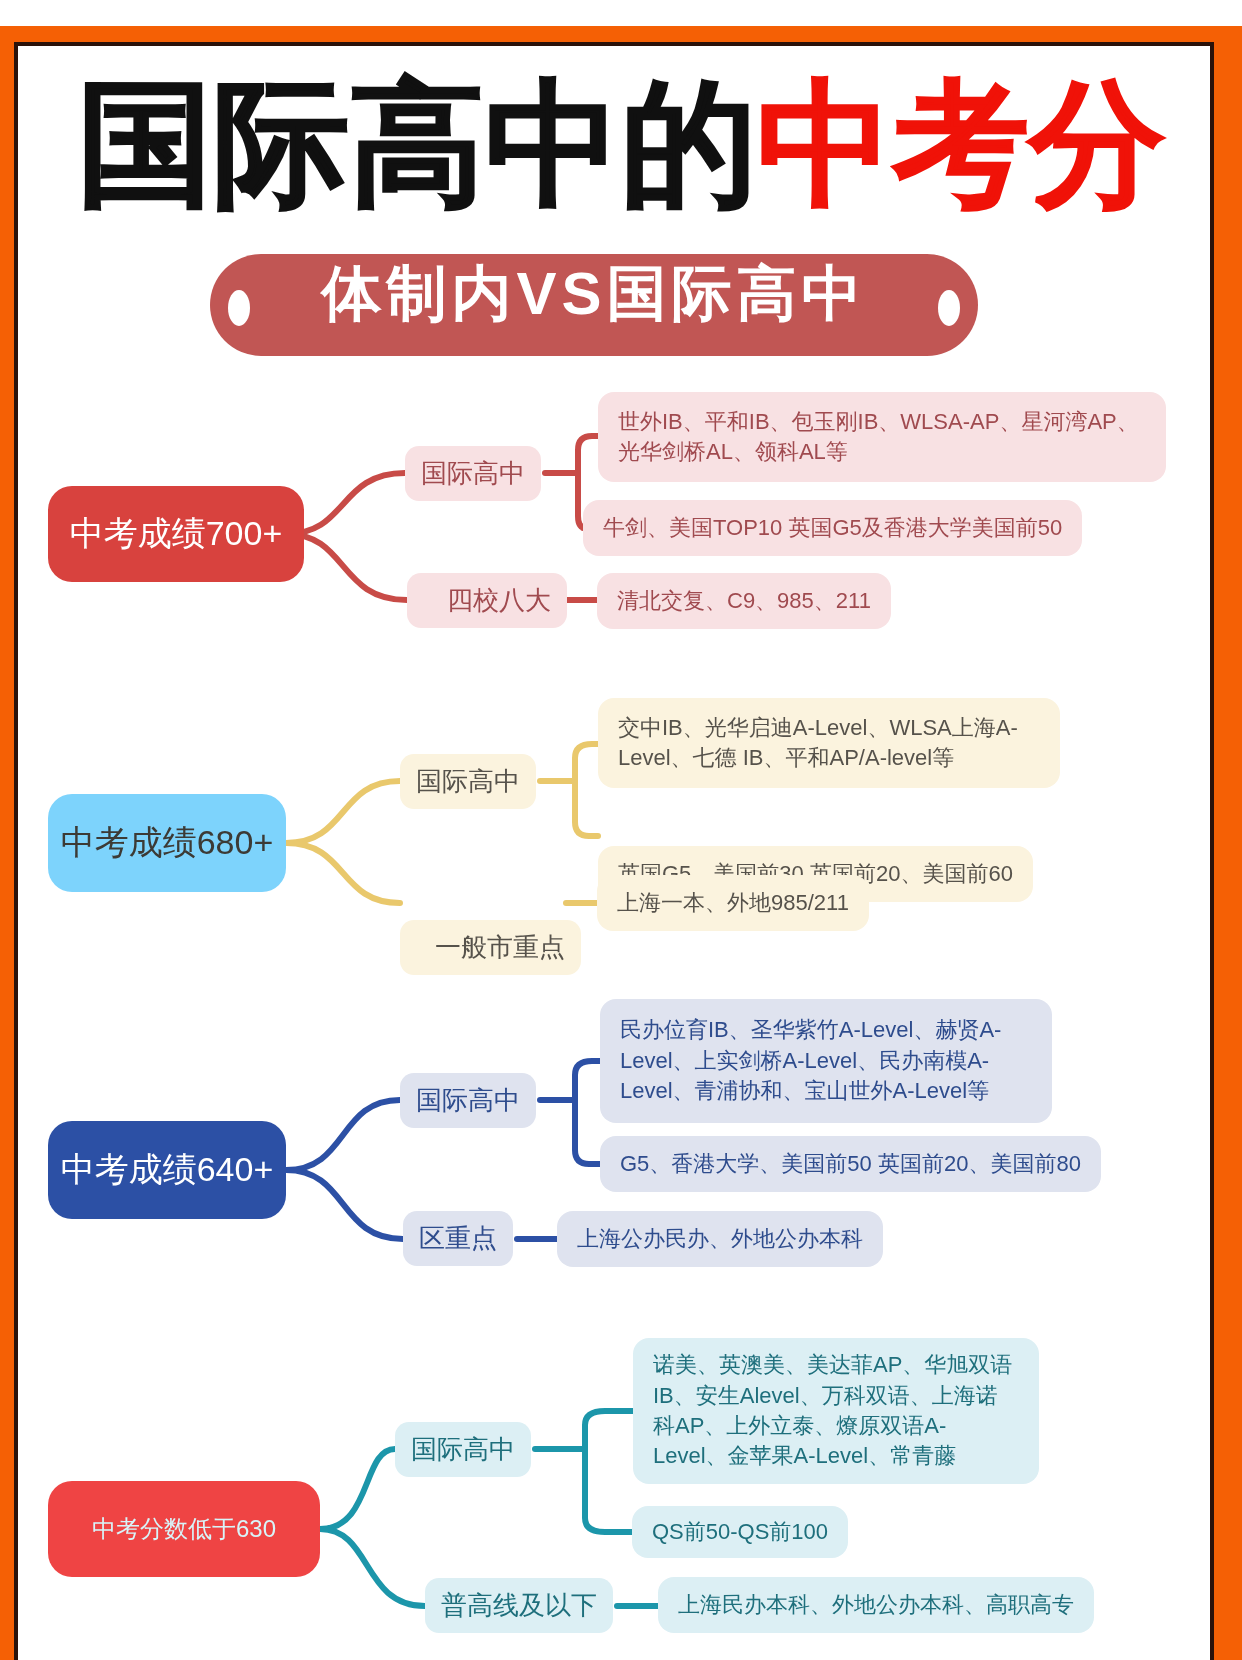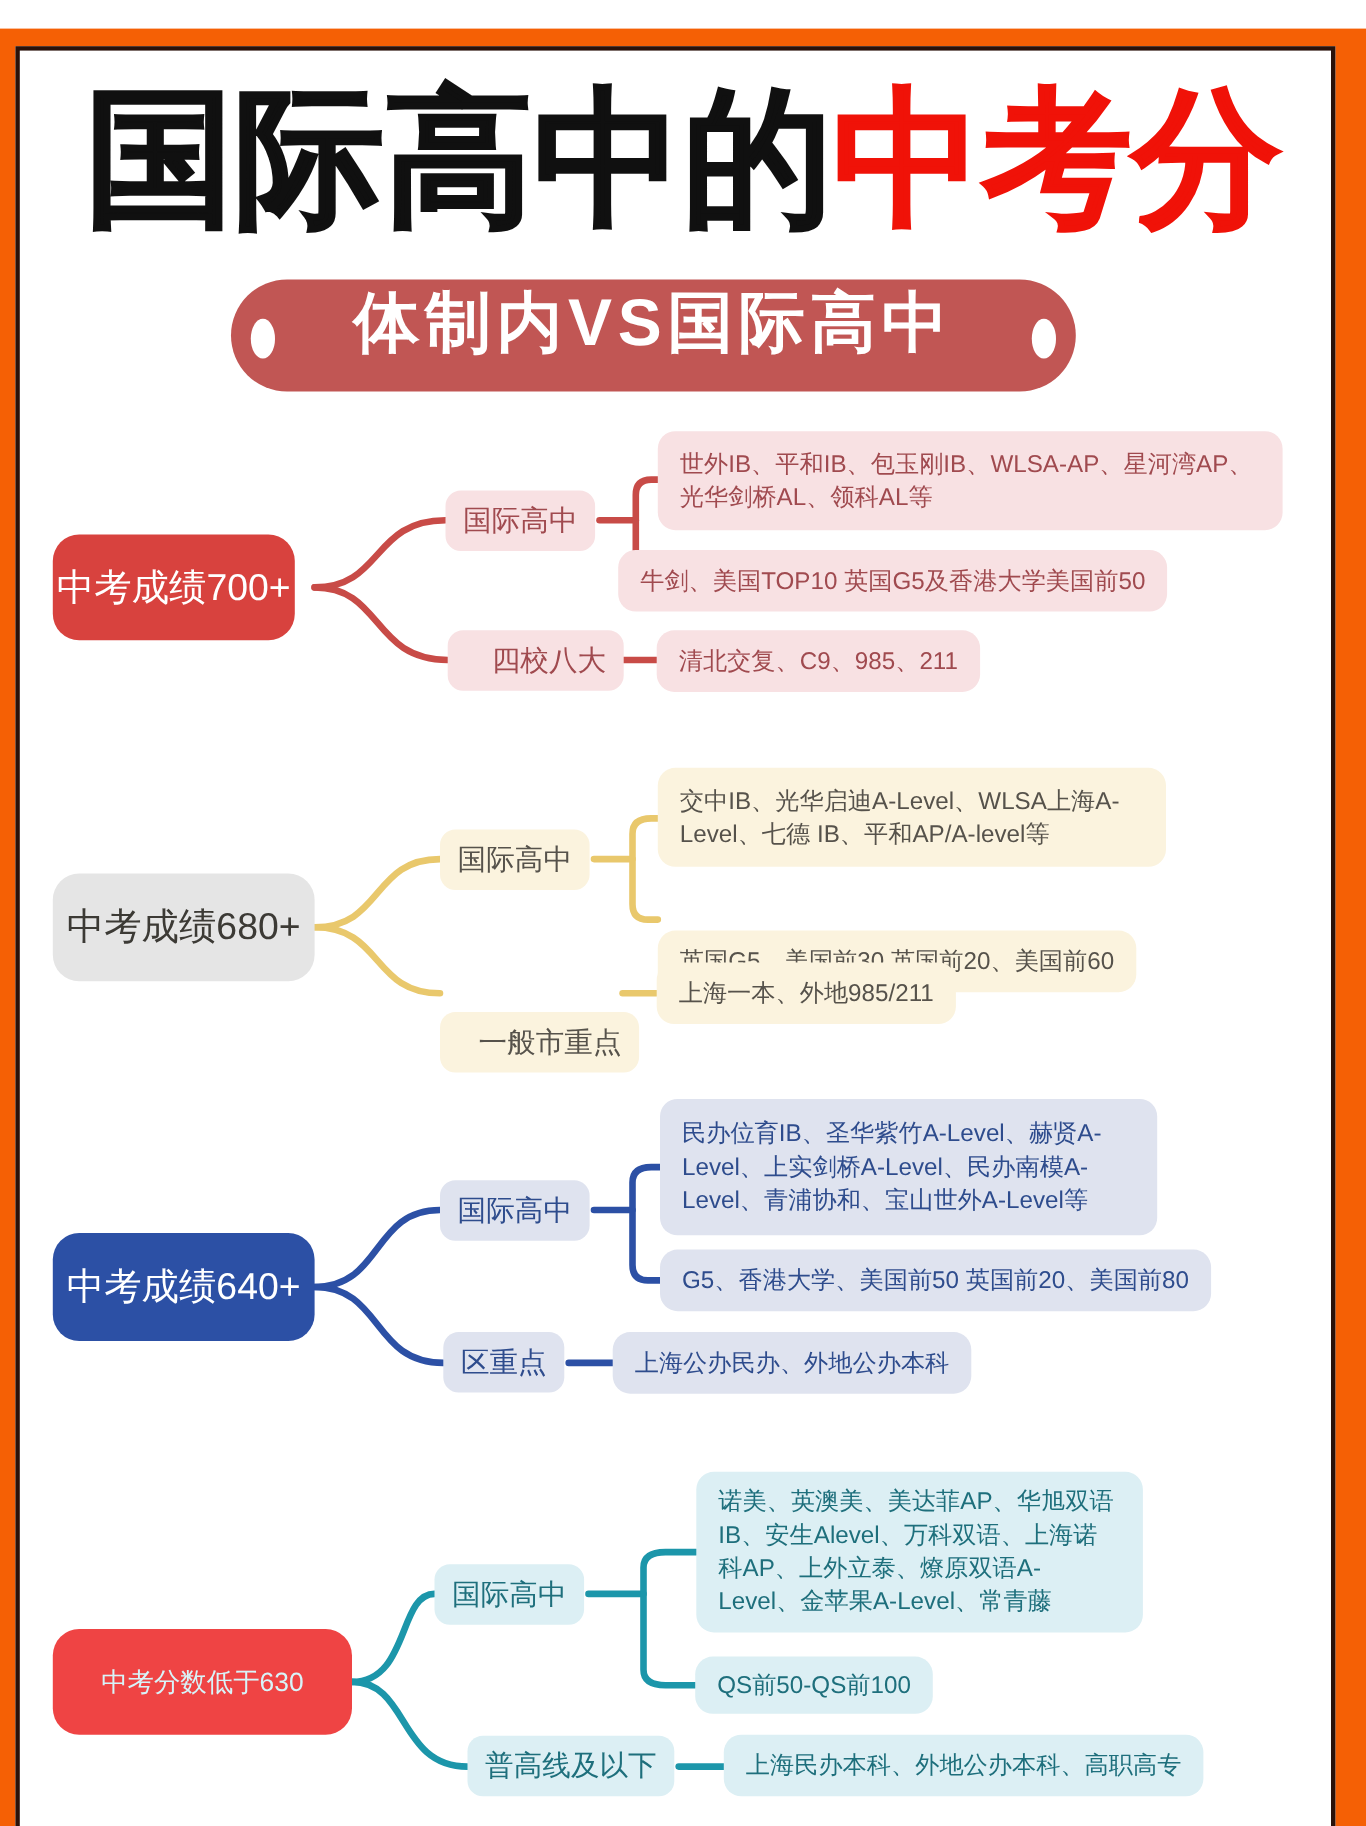--- a/index.html
+++ b/index.html
@@ -21,21 +21,21 @@
   .pill .dot.right{right:18px;}
 
   .node{position:absolute;box-sizing:border-box;display:flex;align-items:center;}
   .root{justify-content:center;border-radius:24px;font-size:34px;font-weight:500;color:#ffffff;white-space:nowrap;}
   .lvl2{border-radius:14px;font-size:26px;padding:0 16px;height:55px;white-space:nowrap;}
   .leaf{border-radius:16px;font-size:22px;padding:0 20px;white-space:nowrap;height:56px;}
   .leaf.multi{white-space:normal;padding:8px 20px;line-height:1.38;height:auto;display:block;}
 
   .b1-root{background:#D8423E;}
   .b1-box{background:#F8E1E3;color:#A04A4F;}
-  .b2-root{background:#e5e5e5;color:#3C3A35;}
+  .b2-root{background:#7dd3fc;color:#3C3A35;}
   .b2-box{background:#FBF3DE;color:#56524B;}
   .b3-root{background:#2C50A5;}
   .b3-box{background:#DFE3EF;color:#2E4C8D;}
   .b4-root{background:#ef4444;color:#D8F4F9;font-size:24px;}
   .b4-box{background:#DCEFF4;color:#1E6F7C;}
 </style>
 </head>
 <body>
 
 <div id="canvas">
@@ -79,26 +79,26 @@
   <div class="main-title">
     <span class="t-black">国际高中的</span><span class="t-red">中考分</span>
   </div>
 
   <div class="pill">
     <span class="dot left"></span>
     <span class="pill-label">体制内VS国际高中</span>
     <span class="dot right"></span>
   </div>
 
-  <div class="node root b1-root" style="left:48px;top:460px;width:220px;height:96px;text-align:center;">中考成绩700+</div>
+  <div class="node root b1-root" style="left:48px;top:460px;width:256px;height:96px;text-align:center;">中考成绩700+</div>
   <div class="node lvl2 b1-box" style="left:405px;top:420px;">国际高中</div>
   <div class="node leaf multi b1-box" style="left:598px;top:366px;width:568px;min-height:90px;display:flex;">
       <span>世外IB、平和IB、包玉刚IB、WLSA-AP、星河湾AP、光华剑桥AL、领科AL等</span>
     </div>
-  <div class="node leaf b1-box" style="left:562px;top:474px;">牛剑、美国TOP10 英国G5及香港大学美国前50</div>
+  <div class="node leaf b1-box" style="left:583px;top:474px;">牛剑、美国TOP10 英国G5及香港大学美国前50</div>
   <div class="node lvl2 b1-box" style="left:407px;top:547px;padding-left:40px;">四校八大</div>
   <div class="node leaf b1-box" style="left:597px;top:547px;">清北交复、C9、985、211</div>
 
   <div class="node root b2-root" style="left:48px;top:768px;width:238px;height:98px;">中考成绩680+</div>
   <div class="node lvl2 b2-box" style="left:400px;top:728px;">国际高中</div>
   <div class="node leaf multi b2-box" style="left:598px;top:672px;width:462px;min-height:90px;display:flex;">
       <span>交中IB、光华启迪A-Level、WLSA上海A-Level、七德 IB、平和AP/A-level等</span>
     </div>
   <div class="node leaf b2-box" style="left:598px;top:820px;">英国G5、美国前30 英国前20、美国前60</div>
   <div class="node lvl2 b2-box" style="left:400px;top:894px;padding-left:35px;">一般市重点</div>

